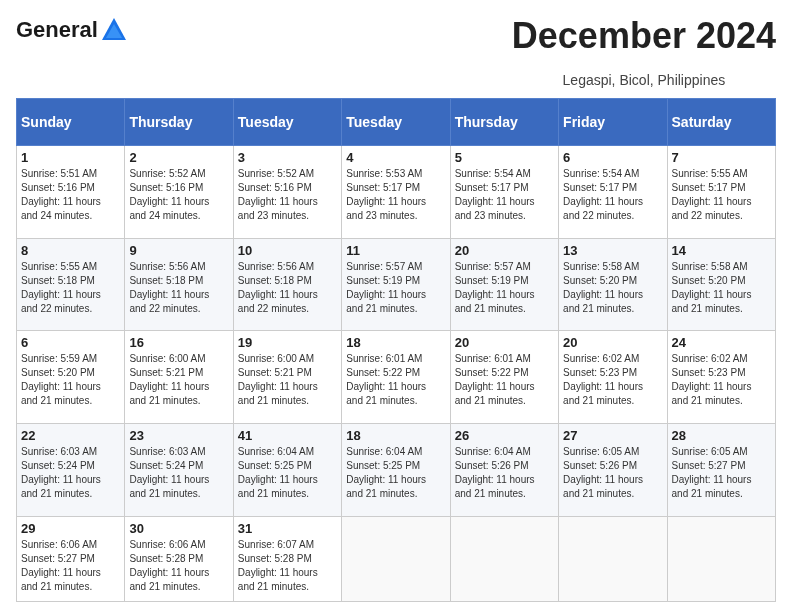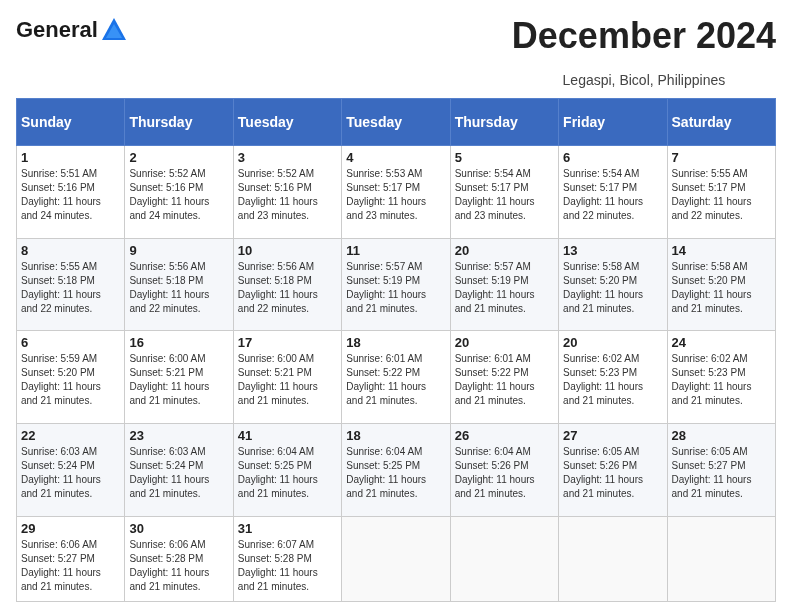--- a/index.html
+++ b/index.html
@@ -187,21 +187,21 @@
         <tr>
           <td>
             <span class="day-num">6</span>
             <div class="day-info">Sunrise: 5:59 AM<br>Sunset: 5:20 PM<br>Daylight: 11 hours<br>and 21 minutes.</div>
           </td>
           <td>
             <span class="day-num">16</span>
             <div class="day-info">Sunrise: 6:00 AM<br>Sunset: 5:21 PM<br>Daylight: 11 hours<br>and 21 minutes.</div>
           </td>
           <td>
-            <span class="day-num">17</span>
+            <span class="day-num">19</span>
             <div class="day-info">Sunrise: 6:00 AM<br>Sunset: 5:21 PM<br>Daylight: 11 hours<br>and 21 minutes.</div>
           </td>
           <td>
             <span class="day-num">18</span>
             <div class="day-info">Sunrise: 6:01 AM<br>Sunset: 5:22 PM<br>Daylight: 11 hours<br>and 21 minutes.</div>
           </td>
           <td>
             <span class="day-num">20</span>
             <div class="day-info">Sunrise: 6:01 AM<br>Sunset: 5:22 PM<br>Daylight: 11 hours<br>and 21 minutes.</div>
           </td>

